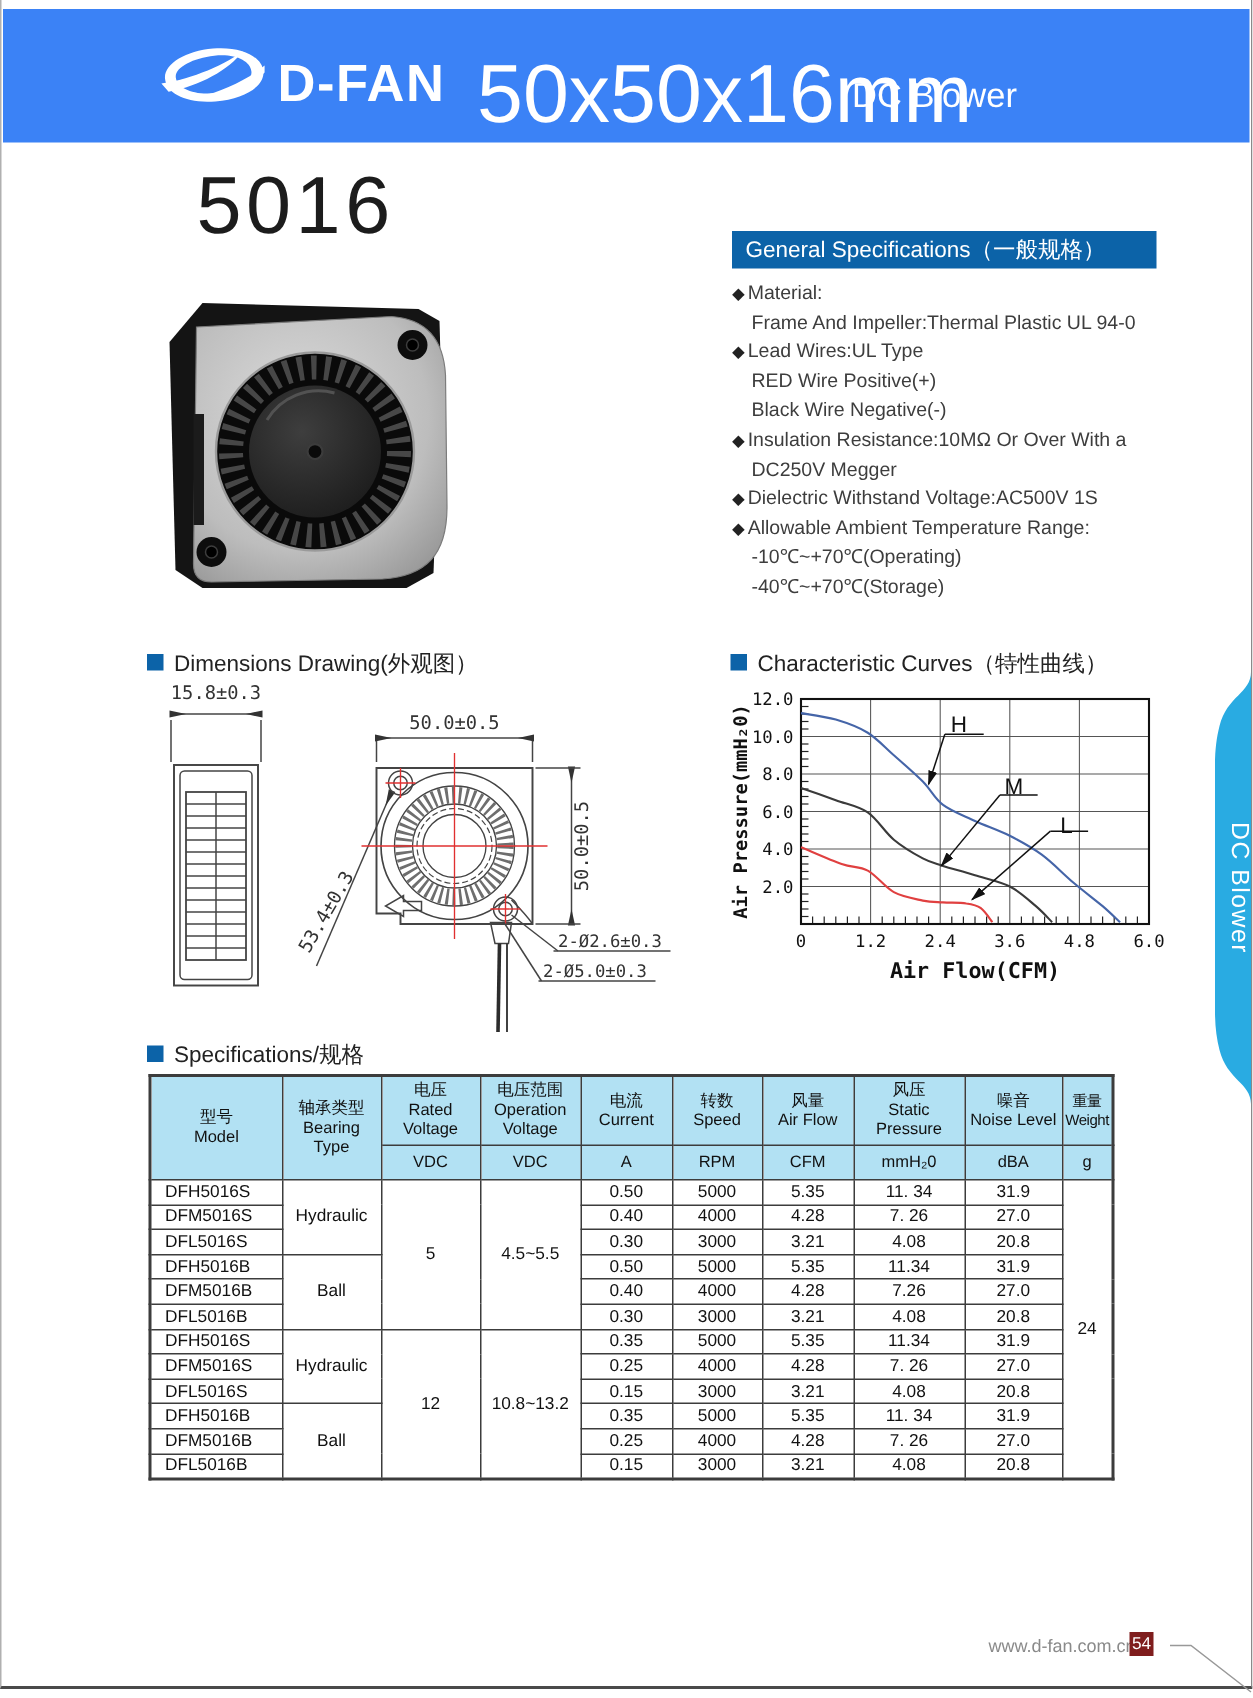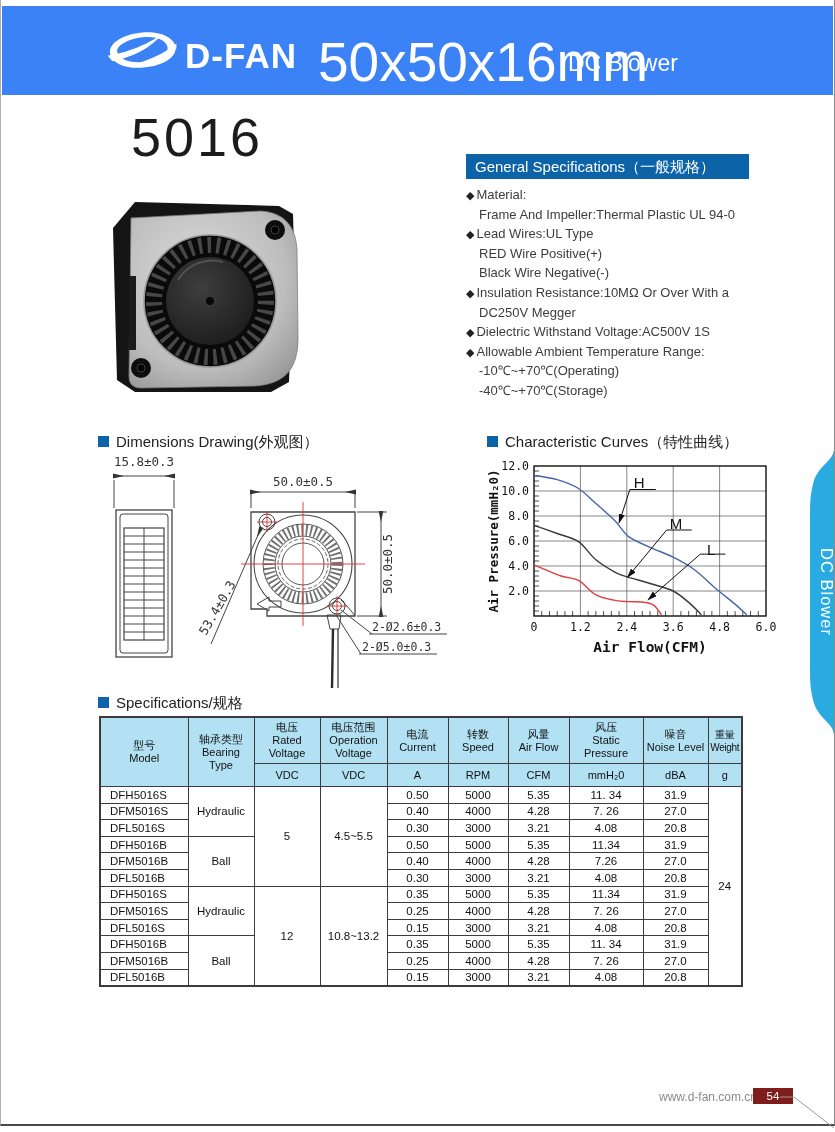--- a/index.html
+++ b/index.html
@@ -5,21 +5,21 @@
   html,body{margin:0;padding:0;background:#fff;}
   body{width:835px;height:1132px;position:relative;font-family:"Liberation Sans",sans-serif;-webkit-font-smoothing:antialiased;}
   .page{position:absolute;left:0;top:0;width:833px;height:1124px;border-left:1px solid #b0b0b0;border-right:1px solid #8a8a8a;border-bottom:2px solid #4a4a4a;}
   .topbar{position:absolute;left:1px;top:6px;width:831px;height:89px;background:#3b82f6;color:#fff;}
   .topbar .logo{position:absolute;left:104px;top:21px;}
   .topbar .brand{position:absolute;left:183px;top:30px;font-size:35px;font-weight:bold;letter-spacing:1px;}
   .topbar .size{position:absolute;left:316px;top:24px;font-size:55px;font-weight:normal;}
   .topbar .type{position:absolute;left:566px;top:44px;font-size:23px;}
   .model-title{position:absolute;left:130px;top:106px;font-size:54px;font-weight:200;letter-spacing:3px;color:#1c1c1c;}
   .fan-photo{position:absolute;left:82px;top:190px;}
-  .gen-specs{position:absolute;left:465px;top:154px;width:290px;}
+  .gen-specs{position:absolute;left:487px;top:154px;width:290px;}
   .gs-bar{background:#0c63a8;color:#fff;width:283px;height:25px;line-height:25px;padding-left:9px;box-sizing:border-box;font-size:15px;}
   #gs-list{list-style:none;margin:6px 0 0 0;padding:0;font-size:13px;color:#3d3d3d;}
   #gs-list li{line-height:19.6px;height:19.6px;white-space:nowrap;padding-left:13px;}
   #gs-list li.b{padding-left:0;}
   #gs-list .dm{font-size:11px;margin-right:2px;color:#222;}
   .sec-title{position:absolute;font-size:15px;color:#222;}
   .sec-title .sq{display:inline-block;width:11px;height:11px;background:#0c63a8;margin-right:7px;}
   .dims-title{left:97px;top:433px;}
   .curves-title{left:486px;top:433px;}
   .spec-title{left:97px;top:694px;}
@@ -31,21 +31,21 @@
   #spec-table{position:absolute;left:98px;top:716px;border-collapse:collapse;table-layout:fixed;width:642px;color:#111;border:2px solid #3c3c3c;}
   #spec-table th,#spec-table td{border:1px solid #3c3c3c;text-align:center;overflow:hidden;}
   #spec-table thead th{background:#b2e1f3;font-weight:normal;font-size:11px;line-height:13px;padding:3px 1px;}
   #spec-table thead tr.units th{height:20px;padding:1px;}
   #spec-table thead th.sm{font-size:10px;letter-spacing:-0.3px;}
   #spec-table tbody td{font-size:11.5px;height:15.6px;padding:0 2px;}
   #spec-table tbody td.mdl{text-align:left;padding-left:9px;}
   .tab-svg{position:absolute;left:785px;top:448px;}
   .footer{position:absolute;left:0;top:1087px;width:833px;height:20px;font-size:12px;}
   .footer .site{position:absolute;left:658px;top:3px;color:#8a8a8a;}
-  .footer .pageno{position:absolute;left:752px;top:1px;width:40px;height:16px;background:#7f1d1d;color:#fff;text-align:center;line-height:16px;font-size:11.5px;}
+  .footer .pageno{position:absolute;left:752px;top:1px;width:16px;height:16px;background:#7f1d1d;color:#fff;text-align:center;line-height:16px;font-size:11.5px;}
   .corner-line{position:absolute;left:775px;top:1090px;}
 </style>
 </head>
 <body>
 
 <div class="page">
 
   <div class="topbar">
     <svg class="logo" width="72" height="46" viewBox="0 0 90 56">
       <g fill="#fff">

